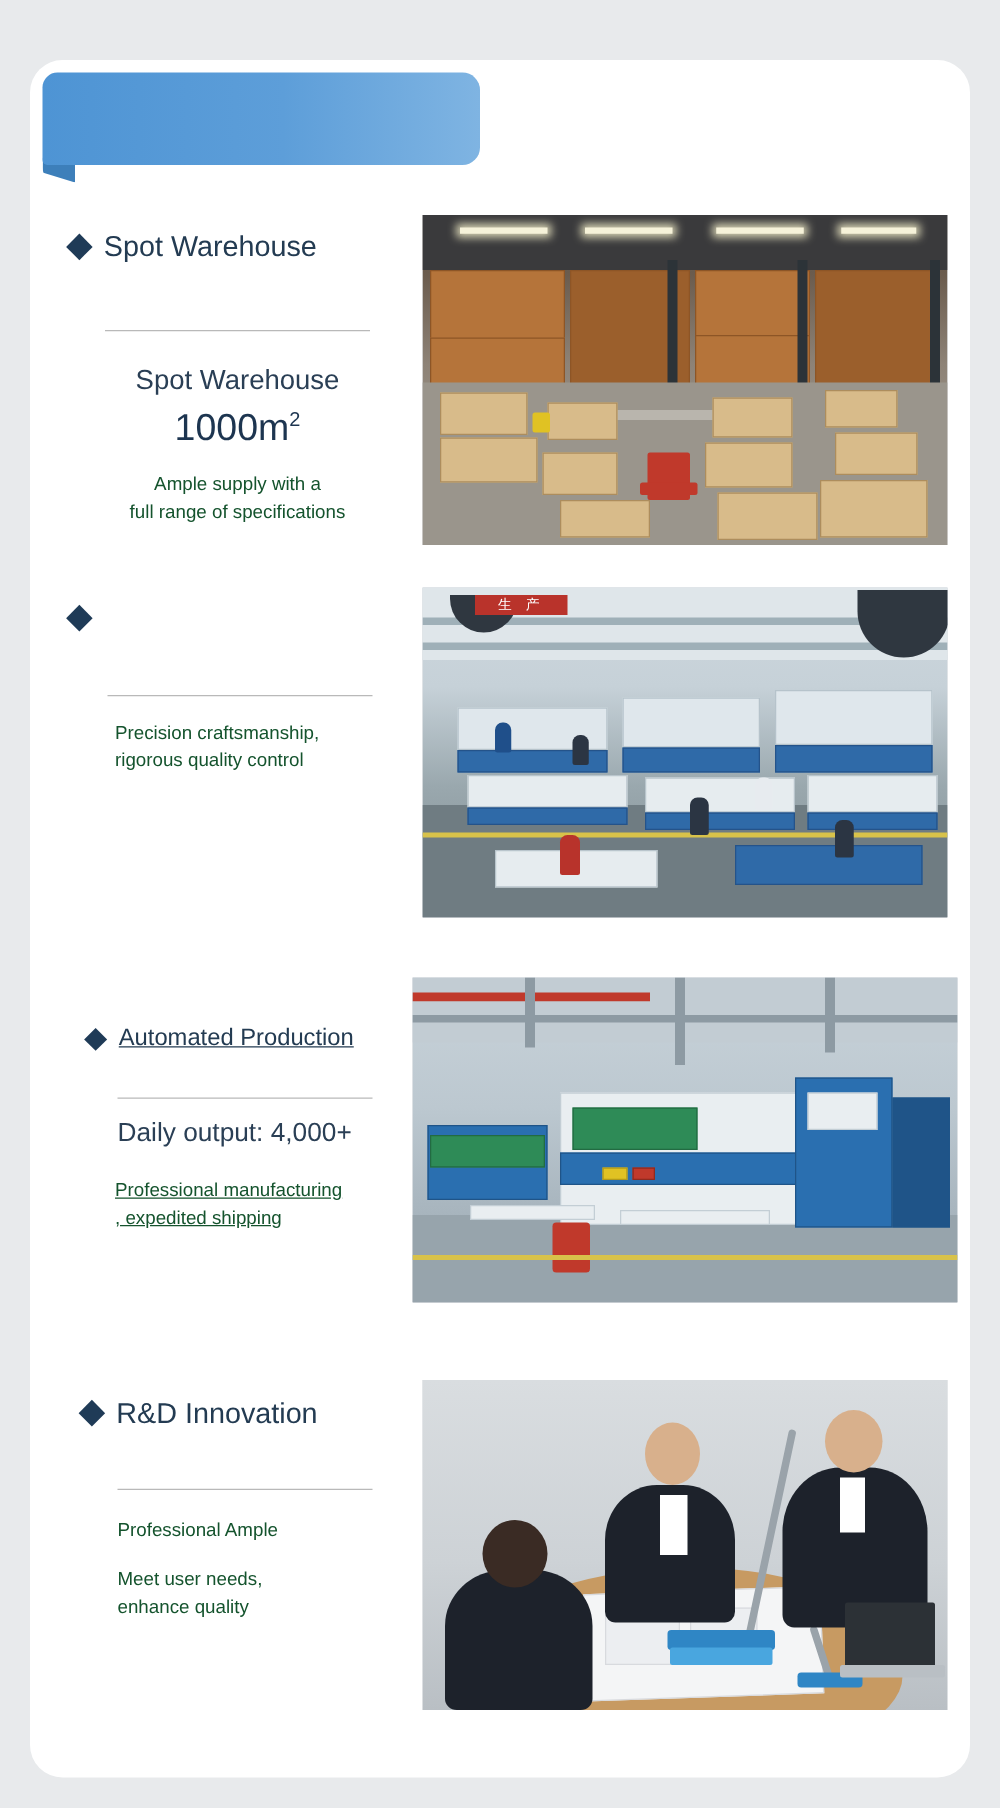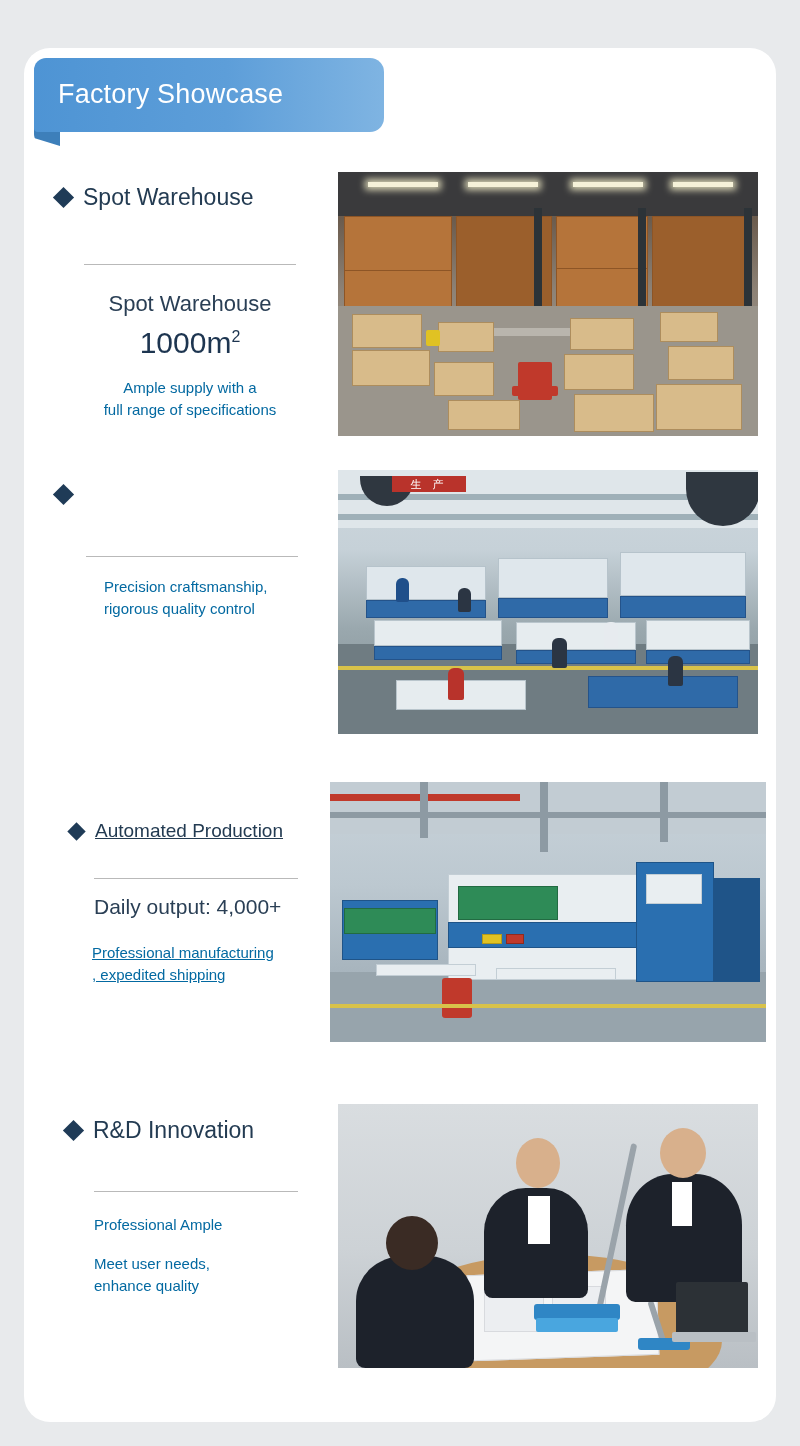--- a/index.html
+++ b/index.html
@@ -98,21 +98,21 @@
     font-size: 30px;
     color: #1d3550;
     text-align: center;
     white-space: nowrap;
   }
   .huge-line sup { font-size: 16px; vertical-align: super; }
   .body-text {
     position: absolute;
     font-size: 15px;
     line-height: 22px;
-    color: #0369a1;
+    color: #14532d;
   }
   .body-text.c { text-align: center; }
 
   
   .photo {
     position: absolute;
     overflow: hidden;
     background: #cfd4d8;
   }
 
@@ -126,21 +126,21 @@
   .wh-floor { position:absolute; left:0; right:0; bottom:0; height:130px; background:#9a958c; }
   .wh-pallet { position:absolute; background:#d8bb8a; border:1px solid #ad8d5d; }
   .wh-fork { position:absolute; background:#c0392b; border-radius:2px; }
   .wh-lane { position:absolute; background:#b9b5ad; }
 
   
   .ws-bg { position:absolute; inset:0; background: linear-gradient(#cfd8de 0%, #c6d1d8 30%, #9aa8ae 60%, #7e8b90 100%); }
   .ws-ceiling { position:absolute; top:0; left:0; right:0; height:58px; background:#dfe6ea; }
   .ws-beam { position:absolute; height:6px; background:#9fb0b8; }
   .ws-lamp { position:absolute; width:54px; height:30px; background:#2f3740; border-radius:0 0 27px 27px; }
-  .ws-banner { position:absolute; background:#b9332b; color:#fff; font-size:11px; letter-spacing:4px; text-align:center;margin-left:12px; }
+  .ws-banner { position:absolute; background:#b9332b; color:#fff; font-size:11px; letter-spacing:4px; text-align:center; }
   .ws-machine { position:absolute; background:#2f6aa8; border:1px solid #24538a; }
   .ws-machine.light { background:#dfe7ec; border-color:#b6c3cb; }
   .ws-table { position:absolute; background:#e6ecef; border:1px solid #b9c5cc; }
   .ws-person { position:absolute; background:#2b3543; border-radius:6px 6px 2px 2px; }
   .ws-floor { position:absolute; left:0; right:0; bottom:0; height:90px; background:#6f7c82; }
   .ws-yellow { position:absolute; height:4px; background:#d8c24a; }
 
   
   .au-bg { position:absolute; inset:0; background: linear-gradient(#c9d3da 0%, #bcc8d0 40%, #a9b6bf 70%, #9aa7b0 100%); }
   .au-top { position:absolute; top:0; left:0; right:0; height:52px; background:#c2ccd3; }
@@ -167,21 +167,20 @@
 </style>
 </head>
 <body>
 
 <div class="page">
 
   <div class="card"></div>
 
   <div class="ribbon-tail"></div>
   <div class="ribbon"></div>
-  <div class="ribbon-title">Factory Showcase</div>
 
   <div class="section">
 
     <div class="sec-head" style="left:56px; top:184px;">
       <span class="diamond"></span>
       <span class="sec-title">Spot Warehouse</span>
     </div>
 
     <div class="rule" style="left:84px; top:264px; width:212px;"></div>
 
@@ -233,21 +232,21 @@
   </div>
 
   <div class="section">
 
     <div class="sec-head" style="left:56px; top:487px;">
       <span class="diamond"></span>
     </div>
 
     <div class="rule" style="left:86px; top:556px; width:212px;"></div>
 
-    <div class="body-text" style="left:92px; top:576px; width:250px; white-space:pre-line;margin-left:12px;">Precision craftsmanship,
+    <div class="body-text" style="left:92px; top:576px; width:250px; white-space:pre-line;">Precision craftsmanship,
 rigorous quality control</div>
 
     <div class="photo" style="left:338px; top:470px; width:420px; height:264px;">
       <div class="ws-bg"></div>
       <div class="ws-ceiling"></div>
       <div class="ws-beam" style="left:0; top:24px; width:420px;"></div>
       <div class="ws-beam" style="left:0; top:44px; width:420px;"></div>
       <div class="ws-lamp" style="left:22px; top:6px;"></div>
       <div class="ws-lamp" style="left:348px; top:2px; width:74px; height:54px; border-radius:0 0 40px 40px;"></div>
       <div class="ws-banner" style="left:42px; top:6px; width:74px; height:16px; line-height:16px;">生 产</div>

